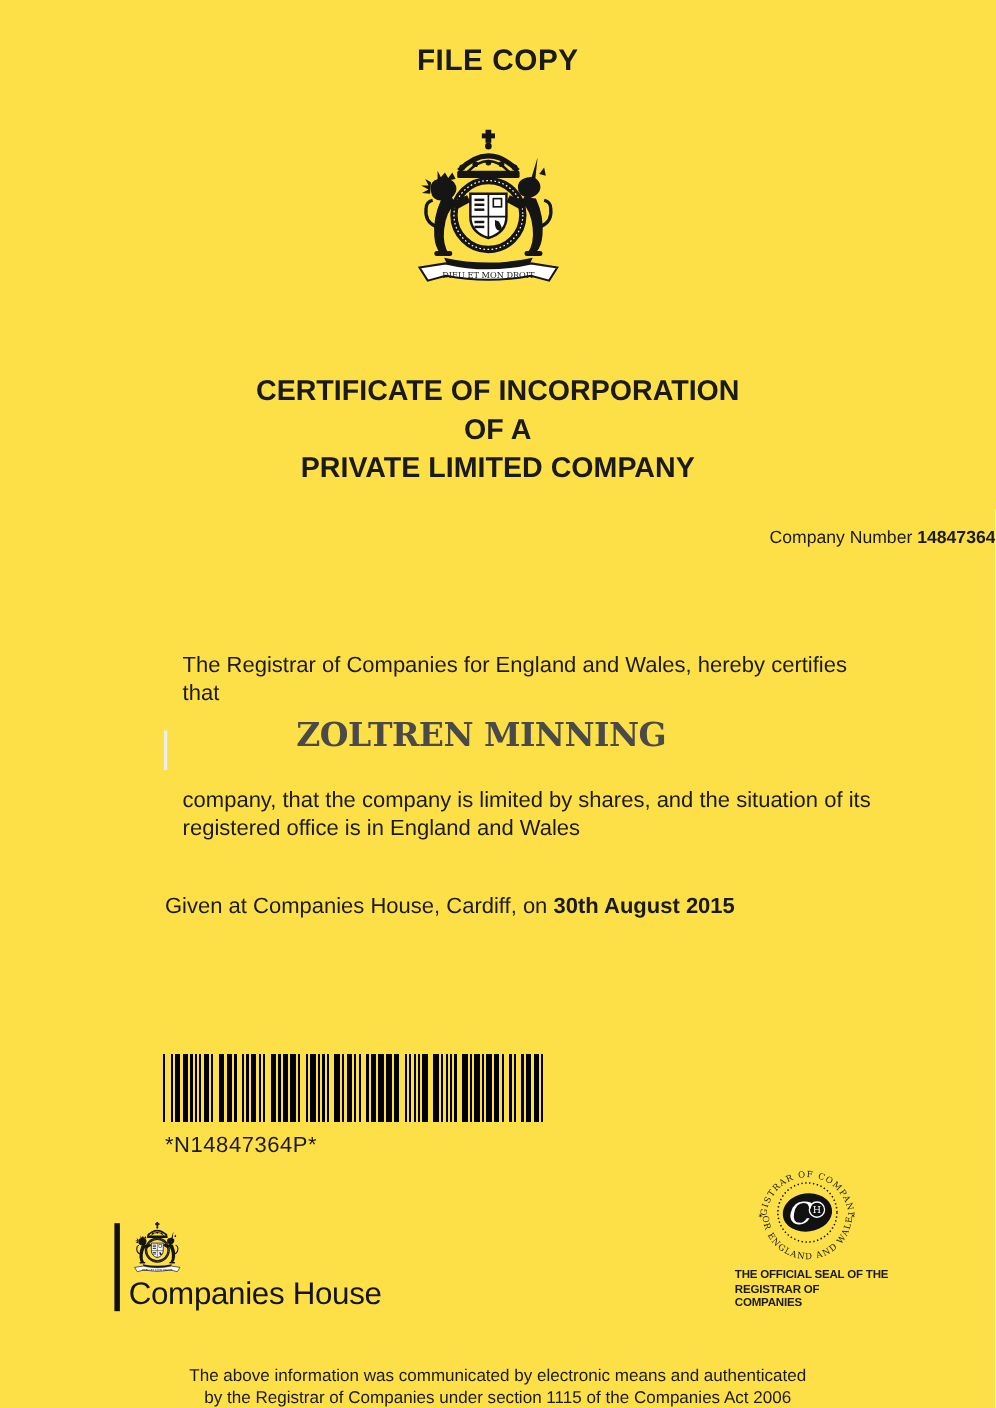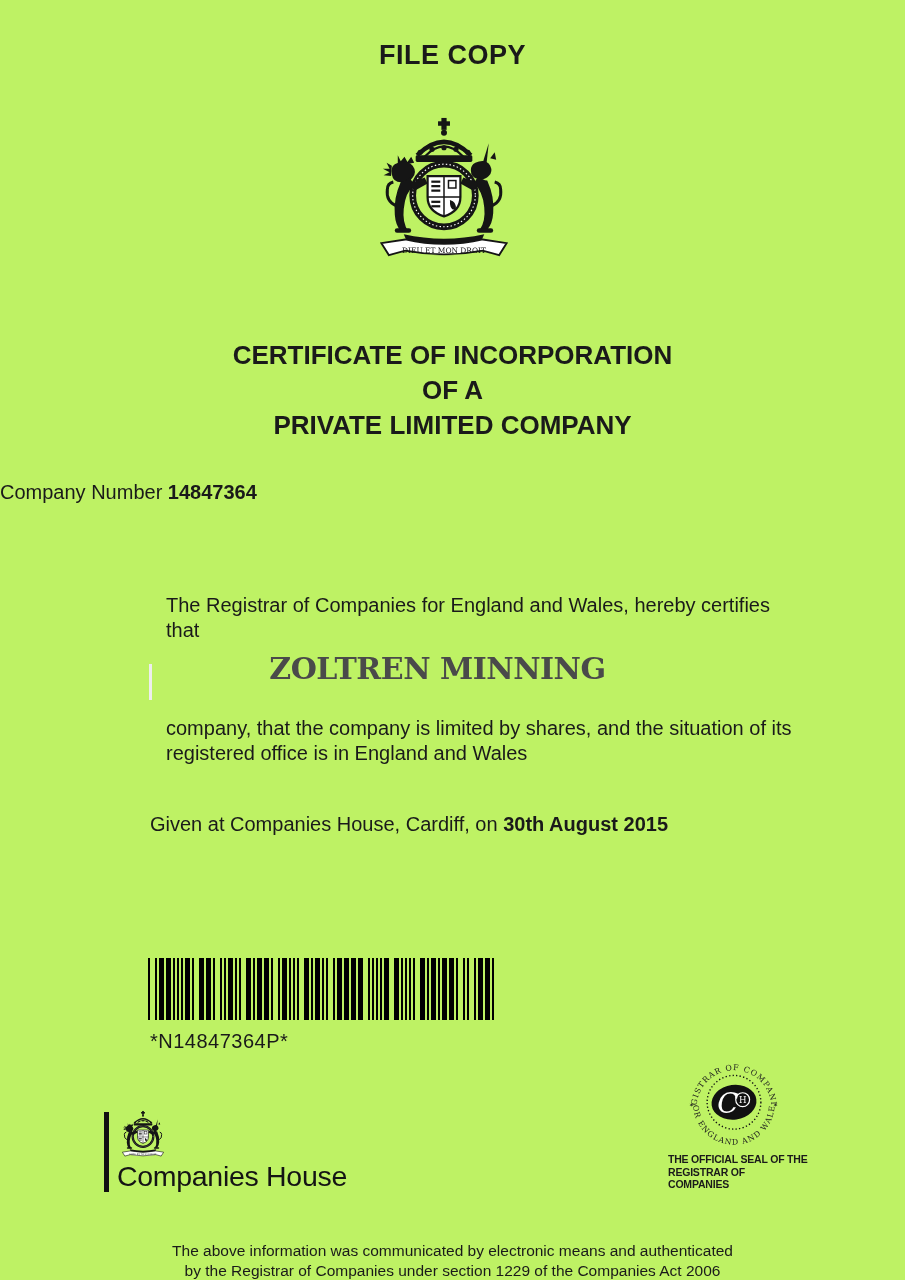--- a/index.html
+++ b/index.html
@@ -1,35 +1,35 @@
 <!DOCTYPE html>
 <html><head>
 <meta charset="utf-8">
 <style>
   html,body{margin:0;padding:0;background:#ffffff;}
   #page{
     position:relative;
     width:905px;height:1280px;
-    background:#bef264;
+    background:#fde047;
     font-family:"Liberation Sans",sans-serif;
     color:#1a1a1a;
     overflow:hidden;
   }
   .abs{position:absolute;}
   .file-copy{
     top:40px;left:0;width:905px;text-align:center;
     font-size:27px;font-weight:bold;letter-spacing:.5px;
   }
   .arms{top:112px;left:362px;width:164px;height:158px;}
   .cert-title{
     top:338px;left:0;width:905px;text-align:center;
     font-size:26px;font-weight:bold;line-height:35px;
   }
   .company-number{
-    top:481px;left:0;width:905px;text-align:left;font-size:20px;
+    top:481px;left:0;width:905px;text-align:right;font-size:16px;
   }
   .company-number b{font-weight:bold;}
   .para{left:150px;width:680px;font-size:20px;line-height:25px;margin-left:16px;}
   .para1{top:593px;}
   .para2{top:716px;}
   .faint-mark{top:664px;left:149px;width:3px;height:36px;background:#ededed;}
   .company-name{
     top:651px;left:80px;width:715px;text-align:center;
     font-family:"DejaVu Serif","Liberation Serif",serif;
     font-weight:bold;font-size:30px;letter-spacing:-.5px;color:#4a4a4a;
@@ -226,16 +226,16 @@
     <circle cx="75" cy="55" r="8" fill="none" stroke="#fff" stroke-width="1.4"></circle>
     <text x="75" y="59" font-size="10" font-family="DejaVu Serif,serif" fill="#fff" text-anchor="middle">H</text>
   </svg>
   <div class="abs seal-caption">
     <div>THE OFFICIAL SEAL OF THE</div>
     <div>REGISTRAR OF COMPANIES</div>
   </div>
 
   <div class="abs footer">
     <div>The above information was communicated by electronic means and authenticated</div>
-    <div>by the Registrar of Companies under section 1229 of the Companies Act 2006</div>
+    <div>by the Registrar of Companies under section 1115 of the Companies Act 2006</div>
   </div>
 
 </div>
 
 </body></html>

